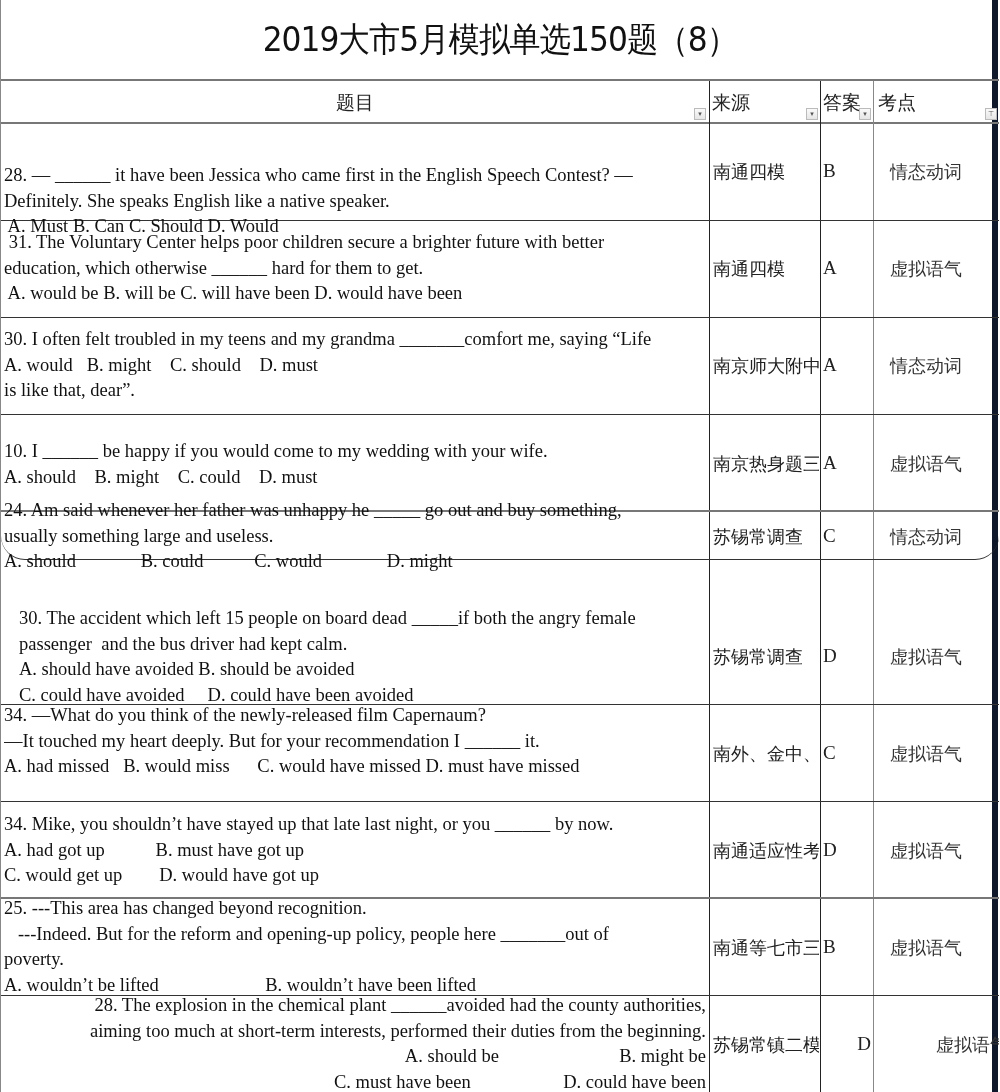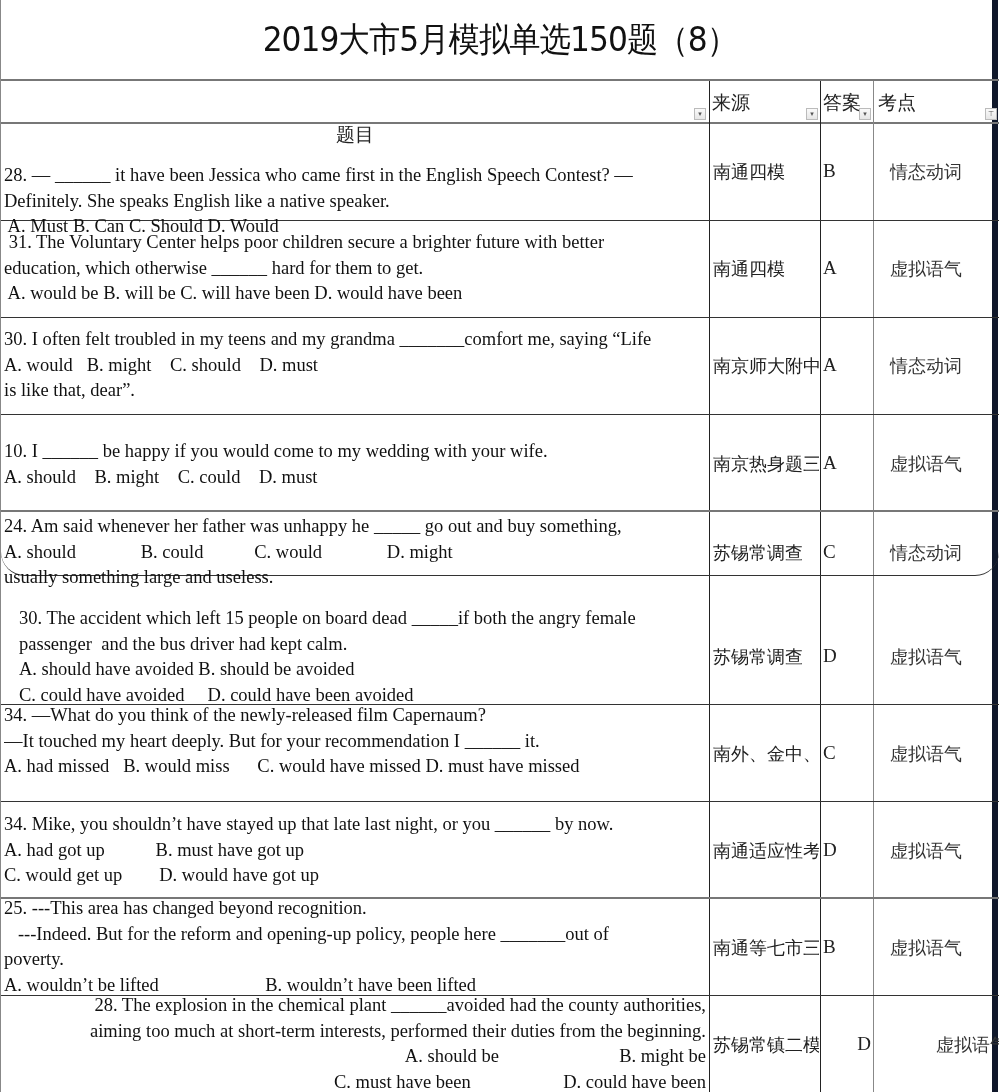--- a/index.html
+++ b/index.html
@@ -24,21 +24,21 @@
 <body>
 
 <div class="sheet">
 
   <div class="title-row">
     <span>2019大市5月模拟单选150题（8）</span>
   </div>
 
   <div class="header-row">
     <div class="hcell" style="left:0;width:708px;">
-      <span class="lbl" style="left:335px;margin-top:32px;">题目</span>
+      <span class="lbl" style="left:335px;">题目</span>
       <span class="filter-btn" style="left:693px;">▾</span>
     </div>
     <div class="hcell" style="left:708px;width:111px;">
       <span class="lbl" style="left:3px;">来源</span>
       <span class="filter-btn" style="left:97px;">▾</span>
     </div>
     <div class="hcell" style="left:819px;width:53px;">
       <span class="lbl" style="left:3px;">答案</span>
       <span class="filter-btn" style="left:39px;">▾</span>
     </div>
@@ -73,22 +73,22 @@
     <div class="pt" style="top:36px;">情态动词</div>
   </div>
 
   <div class="row thick" style="top:415px;height:97px;">
     <div class="q" style="top:0px;"><div style="height:24px;"></div><div>10. I ______ be happy if you would come to my wedding with your wife.</div><div>A. should    B. might    C. could    D. must</div></div>
     <div class="src" style="top:37px;">南京热身题三</div>
     <div class="ans" style="top:37px;">A</div>
     <div class="pt" style="top:37px;">虚拟语气</div>
   </div>
 
-  <div class="row" style="top:504px;height:72px;border-radius:24px;">
-    <div class="q" style="top:10px;"><div>24. Am said whenever her father was unhappy he _____ go out and buy something,</div><div>A. should              B. could           C. would              D. might</div><div>usually something large and useless.</div></div>
+  <div class="row" style="top:488px;height:72px;border-radius:24px;">
+    <div class="q" style="top:10px;"><div>24. Am said whenever her father was unhappy he _____ go out and buy something,</div><div>usually something large and useless.</div><div>A. should              B. could           C. would              D. might</div></div>
     <div class="src" style="top:37px;">苏锡常调查</div>
     <div class="ans" style="top:37px;">C</div>
     <div class="pt" style="top:37px;">情态动词</div>
   </div>
 
   <div class="row" style="top:608px;height:97px;overflow:hidden;">
     <div class="q" style="top:-2px;margin-left:15px;"><div>30. The accident which left 15 people on board dead _____if both the angry female</div><div>passenger  and the bus driver had kept calm.</div><div>A. should have avoided B. should be avoided</div><div>C. could have avoided     D. could have been avoided</div></div>
     <div class="src" style="top:37px;">苏锡常调查</div>
     <div class="ans" style="top:37px;">D</div>
     <div class="pt" style="top:37px;">虚拟语气</div>

